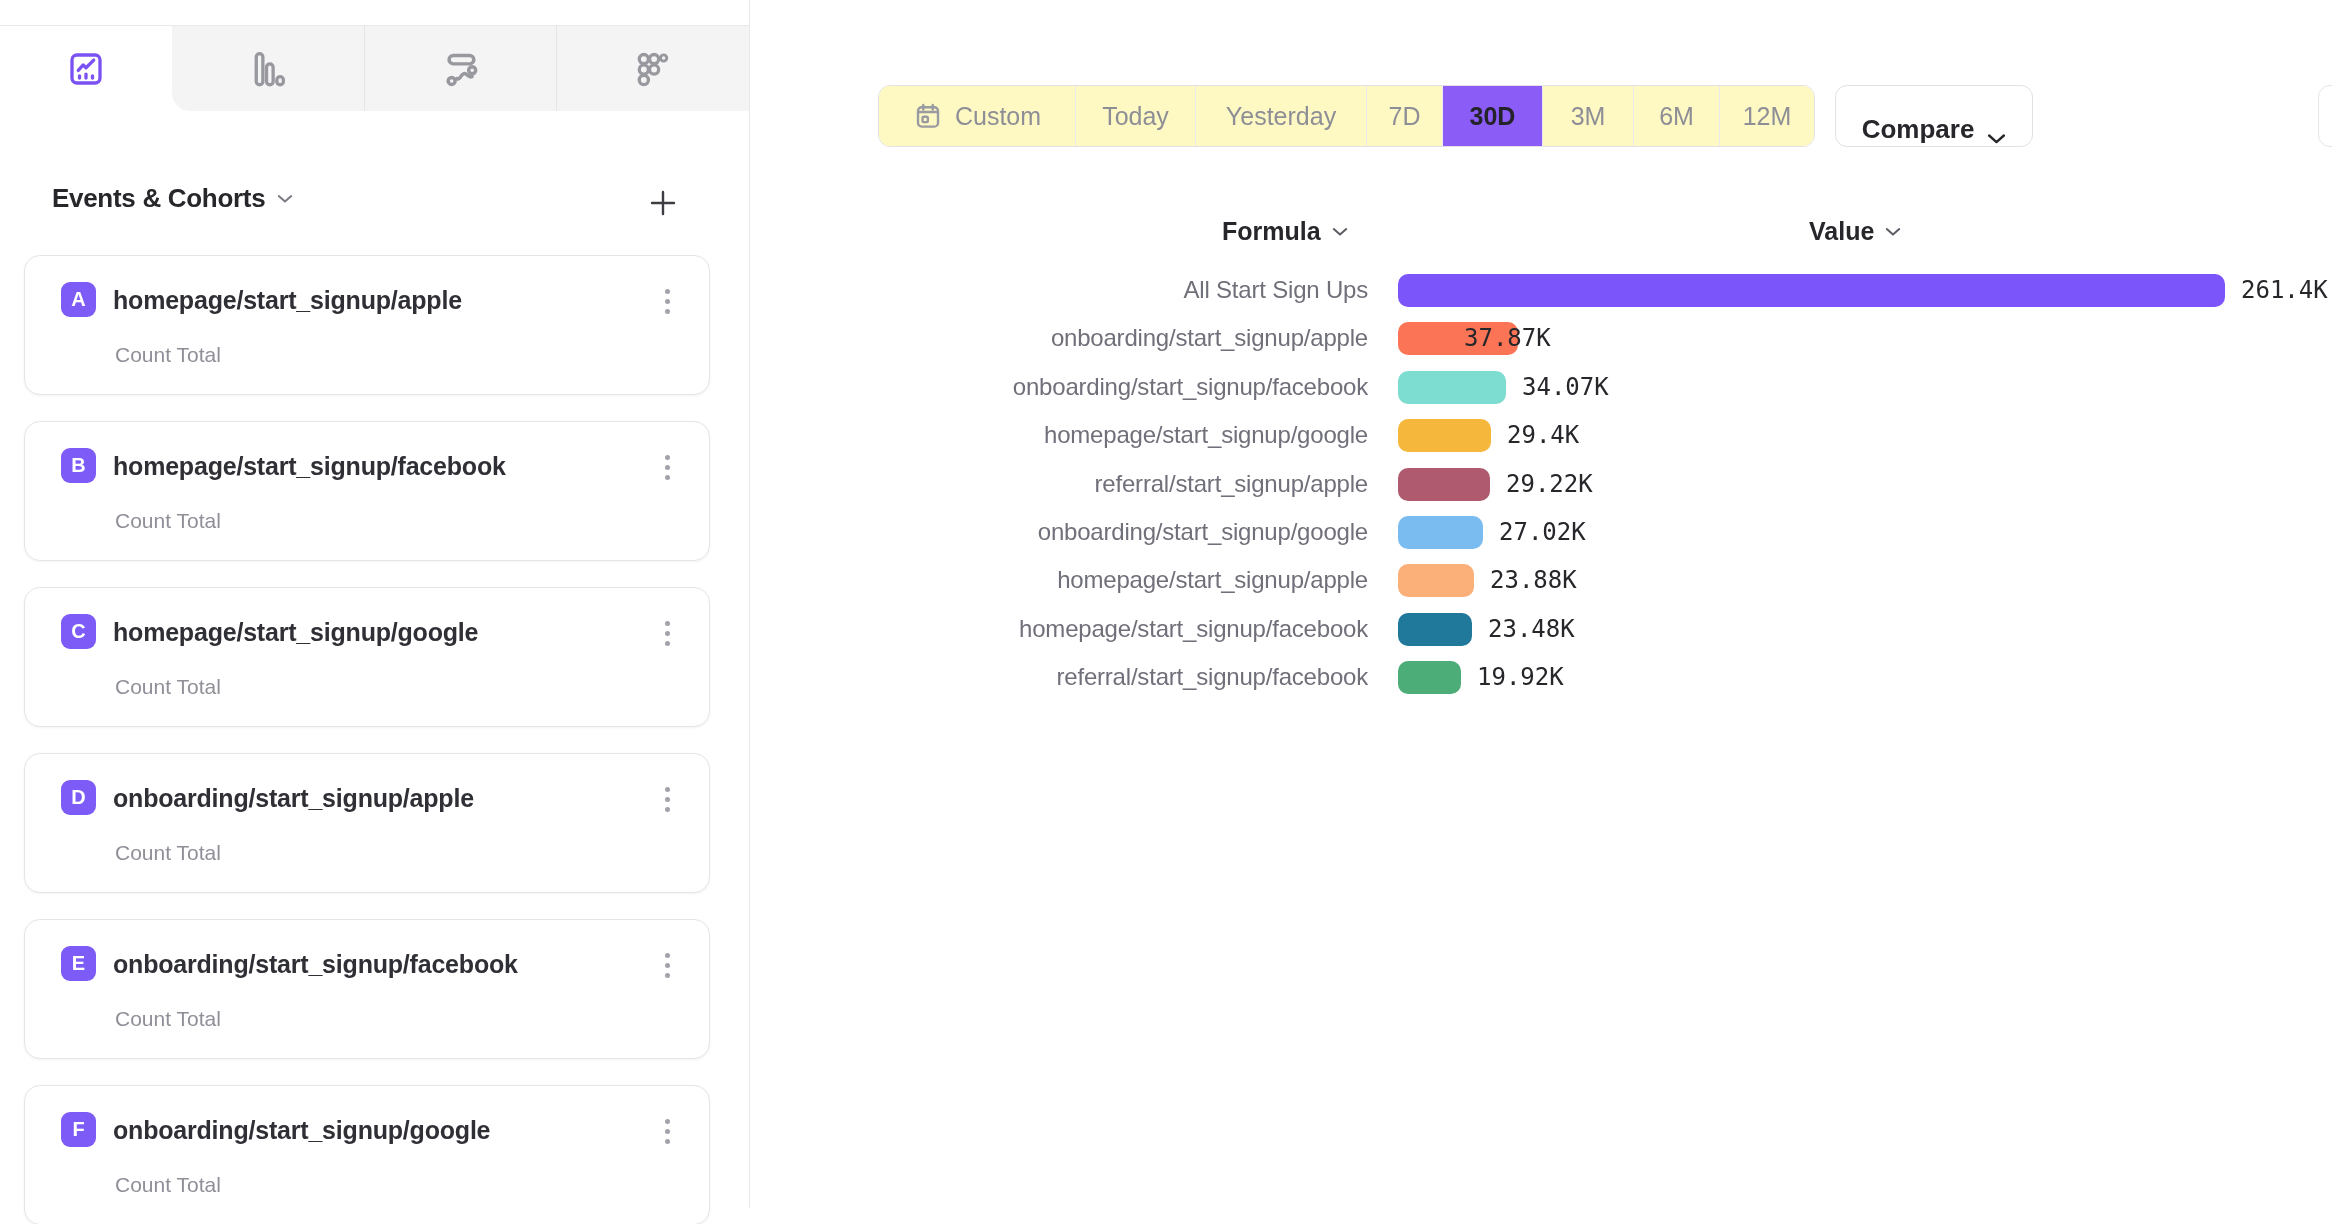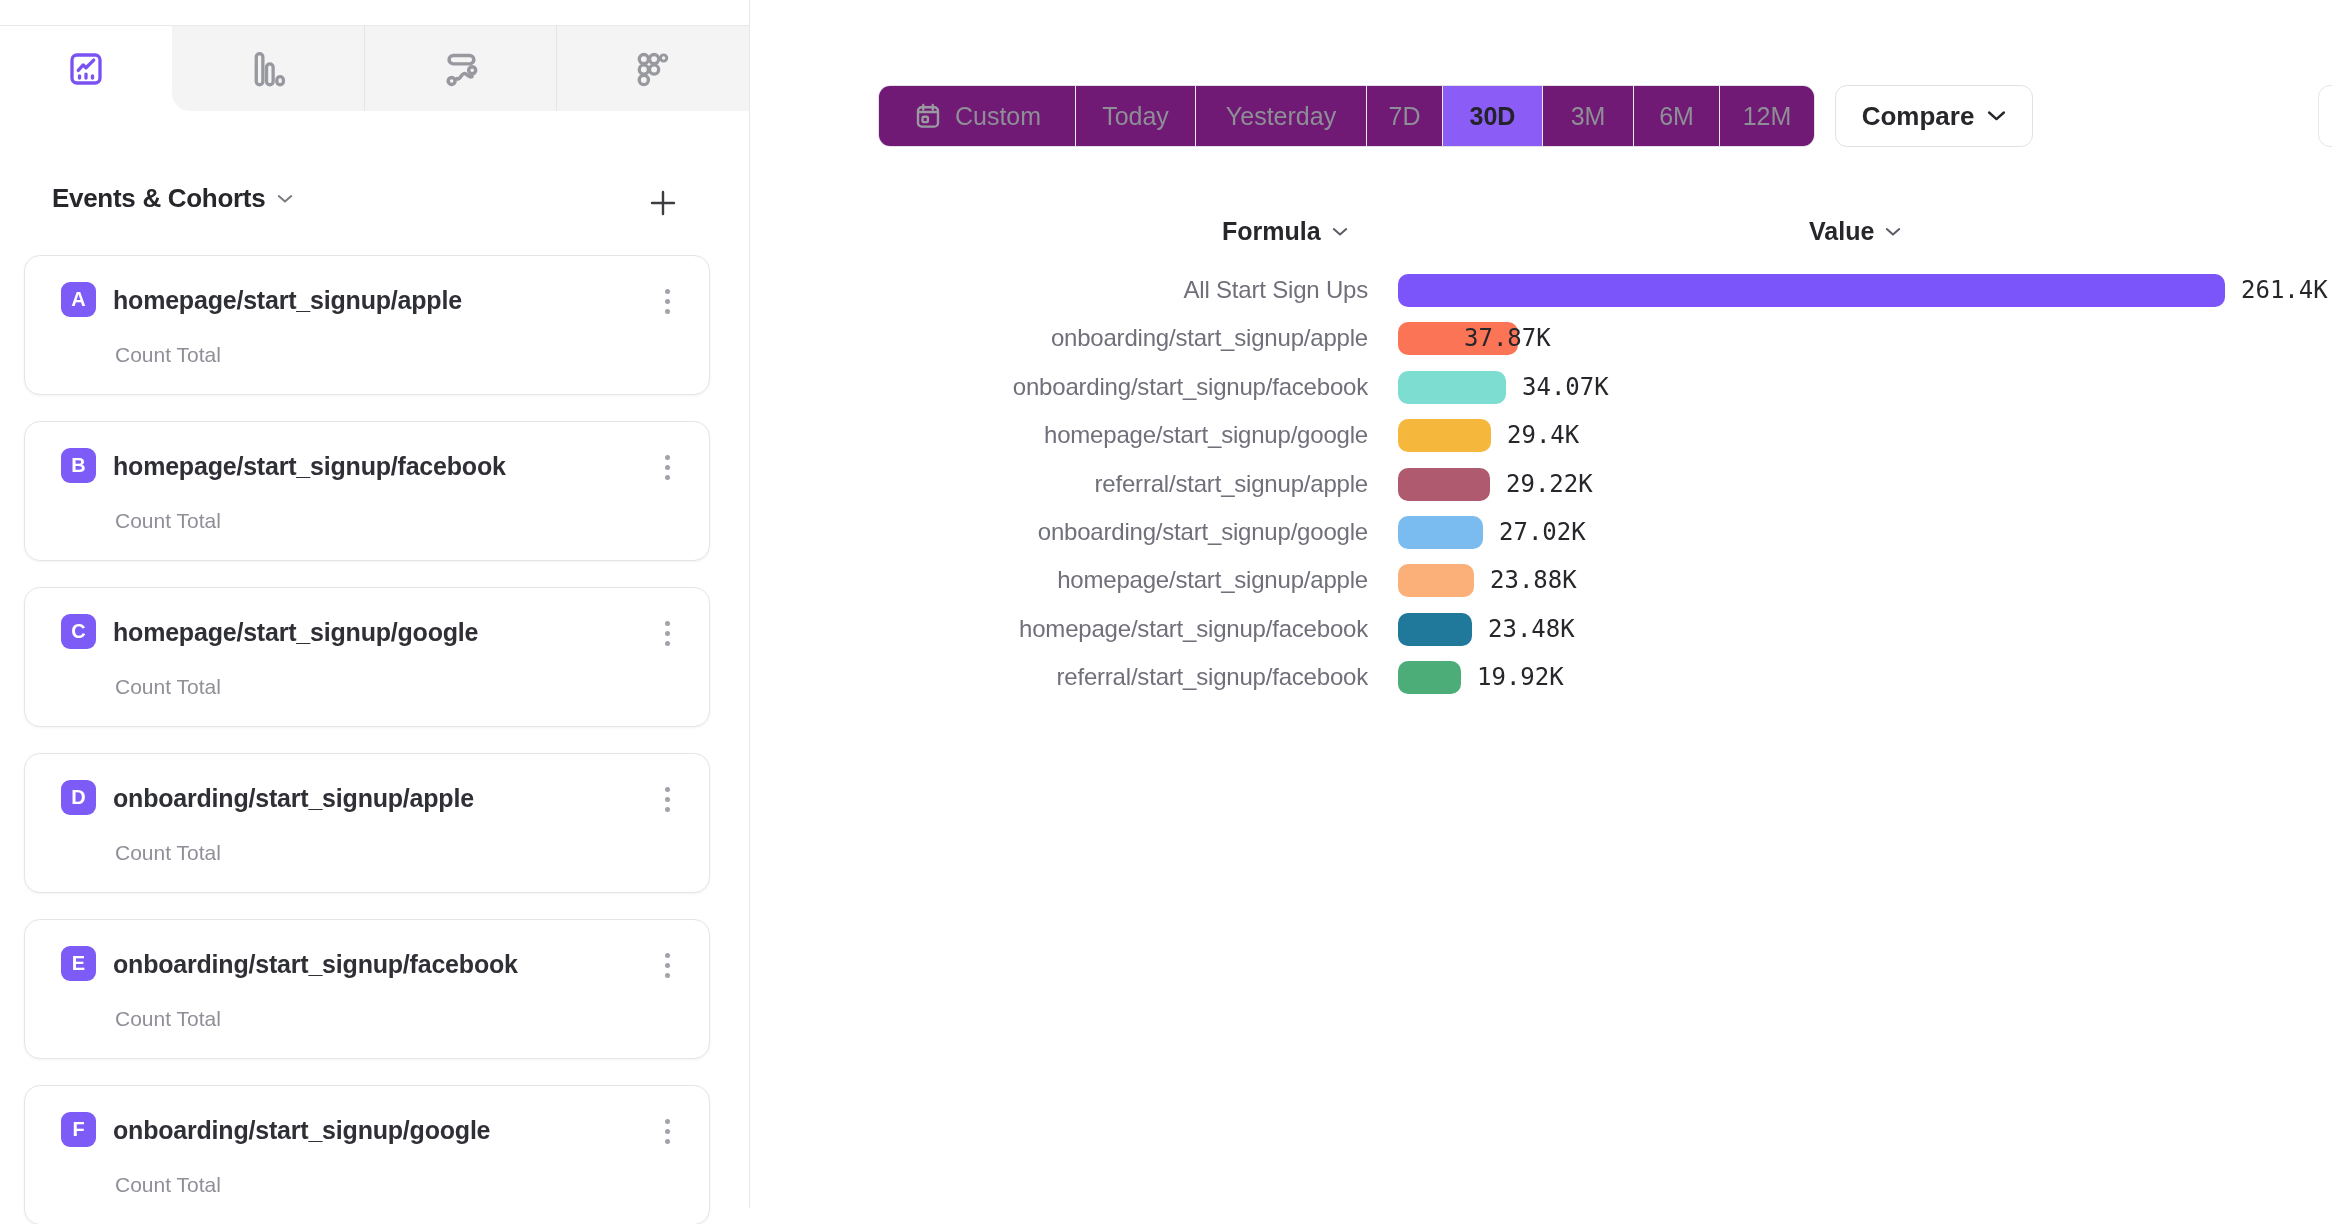--- a/index.html
+++ b/index.html
@@ -27,24 +27,24 @@
   .cards{position:absolute;left:24px;top:255px;width:686px;}
   .card{position:relative;height:140px;border:1px solid #e5e5e8;border-radius:16px;background:#fff;margin-bottom:26px;box-sizing:border-box;box-shadow:0 1px 3px rgba(25,25,35,.05);}
   .badge{position:absolute;left:36px;top:26px;width:35px;height:35px;border-radius:9px;display:flex;align-items:center;justify-content:center;color:#fff;font-size:20px;font-weight:700;}
   .card-title{position:absolute;left:88px;top:30px;font-size:25px;font-weight:600;color:#2f2f36;letter-spacing:-0.2px;white-space:nowrap;}
   .card-metric{position:absolute;left:90px;top:87px;font-size:21px;color:#8f8f98;}
   .kebab{position:absolute;left:638px;top:31px;display:flex;flex-direction:column;gap:5px;align-items:center;cursor:pointer;padding:2px;}
   .kebab span{width:5px;height:5px;border-radius:50%;background:#a2a2aa;}
 
   
   .date-group{position:absolute;left:878px;top:85px;height:62px;display:flex;border:1px solid #e2e2e6;border-radius:12px;background:#fff;box-sizing:border-box;overflow:hidden;}
-  .seg{display:flex;align-items:center;justify-content:center;gap:12px;font-size:25px;color:#8e8e96;background:#701a75;border:none;padding:0;cursor:pointer;font-family:inherit;box-sizing:border-box;}
+  .seg{display:flex;align-items:center;justify-content:center;gap:12px;font-size:25px;color:#8e8e96;background:#fef9c3;border:none;padding:0;cursor:pointer;font-family:inherit;box-sizing:border-box;}
   .seg + .seg{border-left:1px solid #ebebee;}
   .seg.selected{background:#8b5cf6;color:#232329;font-weight:600;}
-  .compare-btn{position:absolute;left:1835px;top:85px;width:198px;height:62px;border:1px solid #e2e2e6;border-radius:12px;background:#fff;display:flex;align-items:center;justify-content:center;gap:13px;font-size:26px;font-weight:600;color:#26262b;box-sizing:border-box;cursor:pointer;font-family:inherit;}
+  .compare-btn{position:absolute;left:1835px;top:85px;width:198px;height:62px;border:1px solid #e2e2e6;border-radius:12px;background:#fff;display:flex;align-items:flex-end;justify-content:center;gap:13px;font-size:26px;font-weight:600;color:#26262b;box-sizing:border-box;cursor:pointer;font-family:inherit;}
   .partial-btn{position:absolute;left:2318px;top:85px;width:80px;height:62px;border:1px solid #e6e6e9;border-radius:12px;background:#fff;box-sizing:border-box;}
 
   
   .col-head{position:absolute;top:217px;display:flex;align-items:center;gap:11px;font-size:25px;font-weight:600;color:#26262b;cursor:pointer;}
   #formula-head{left:1222px;}
   #value-head{left:1809px;}
   .crow{position:absolute;left:0;width:2332px;height:48px;}
   .clabel{position:absolute;left:560px;width:808px;text-align:right;font-size:24px;color:#70707a;line-height:48px;letter-spacing:-0.2px;white-space:nowrap;}
   .cbar{position:absolute;left:1398px;top:8px;height:33px;border-radius:10px;cursor:pointer;}
   .cval{position:absolute;font-family:"DejaVu Sans Mono",monospace;font-size:24px;color:#26262b;line-height:49px;white-space:nowrap;}

